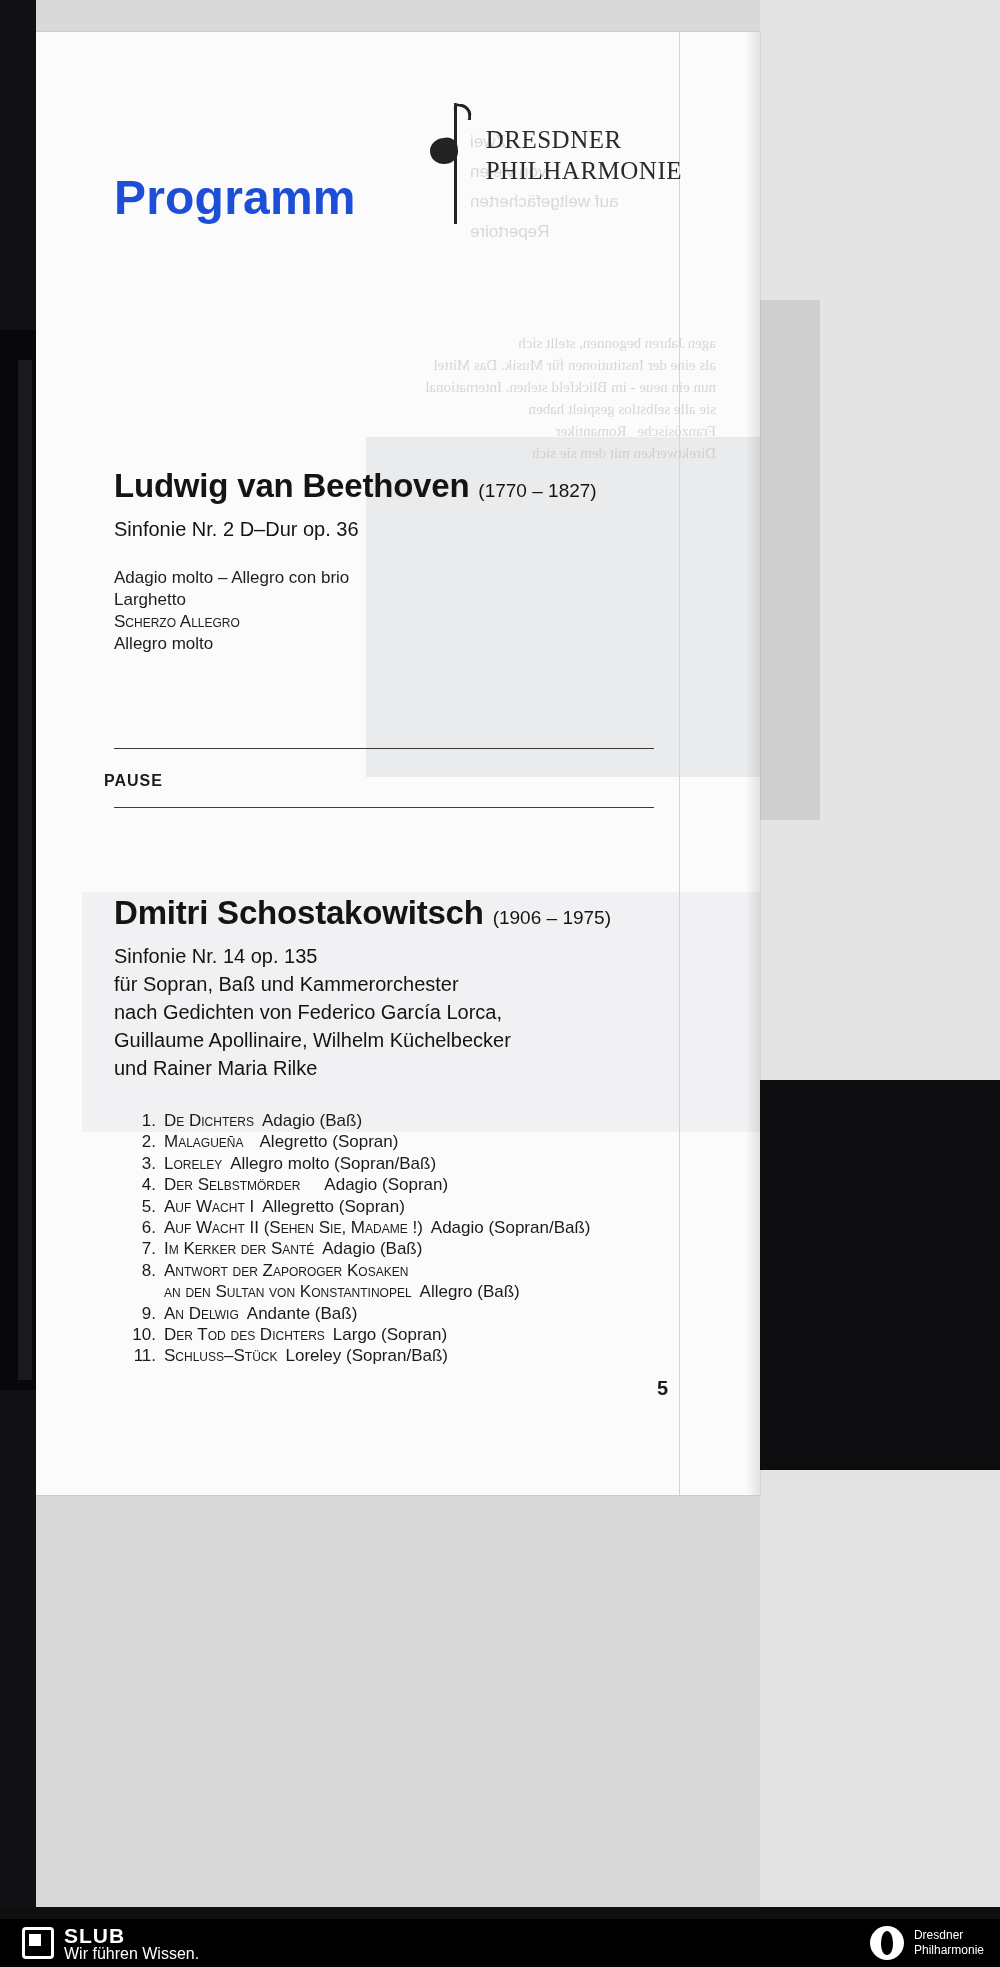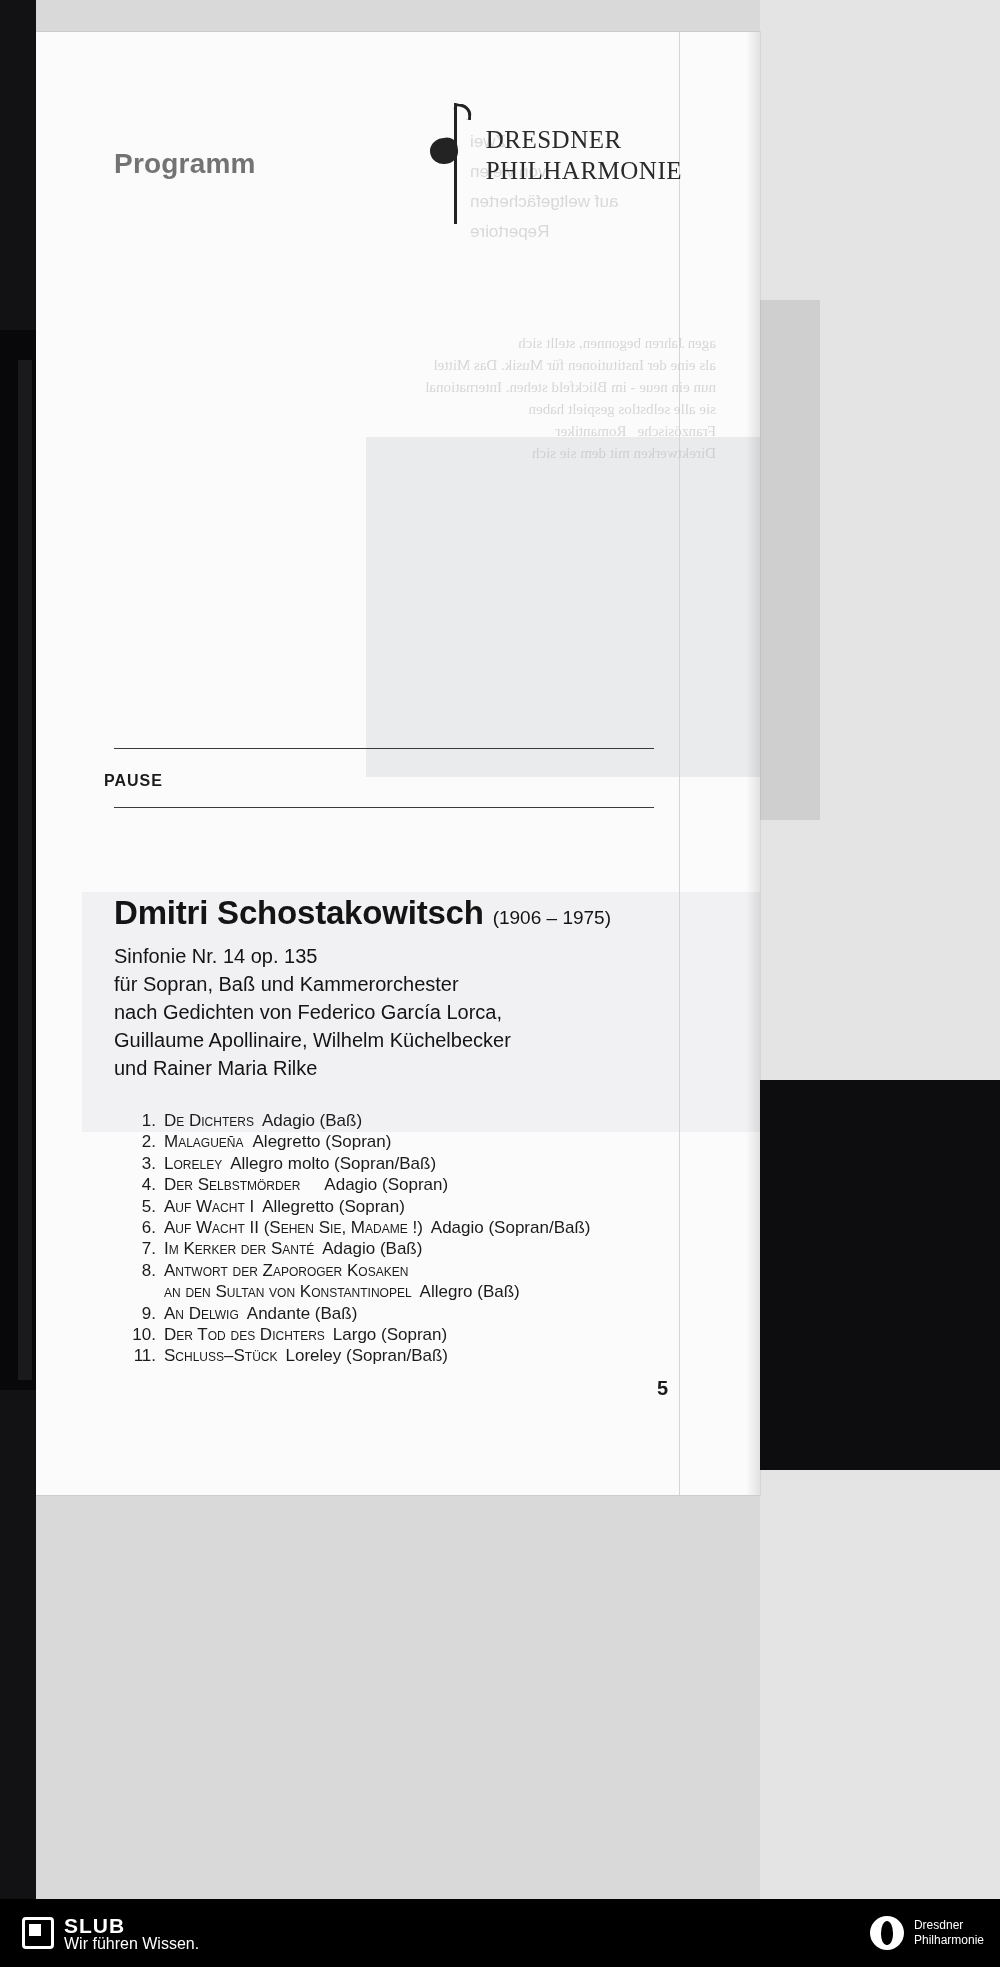--- a/index.html
+++ b/index.html
@@ -111,22 +111,22 @@
   }
   .logo-text{
     font-family:"Liberation Serif", serif;
     font-size:25px;letter-spacing:.5px;color:#2a2a2a;
     line-height:31px;margin-top:22px;
   }
   .logo-text span{display:block;}
 
   
   .programm-title{
-    position:absolute;left:78px;top:116px;
-    font-size:28px;font-weight:bold;color:#737373;letter-spacing:.2px;
+    position:absolute;left:78px;top:138px;
+    font-size:48px;font-weight:bold;color:#1d4ed8;letter-spacing:.2px;
   }
 
   .work{position:absolute;left:78px;}
   .work-composer{
     font-size:33px;font-weight:bold;color:#141414;letter-spacing:-.2px;
   }
   .work-composer .years{
     font-size:19px;font-weight:normal;letter-spacing:0px;
   }
   .work-sub{
@@ -153,21 +153,21 @@
   .num-list .n{width:34px;text-align:right;margin-right:8px;}
   .num-list .cont{margin-left:42px;}
 
   .page-number{
     position:absolute;right:92px;top:1345px;
     font-size:20px;font-weight:bold;color:#1a1a1a;
   }
 
   
   .footer{
-    position:absolute;left:0;bottom:0;width:1000px;height:68px;
+    position:absolute;left:0;bottom:0;width:1000px;height:48px;
     background:#000;color:#fff;display:flex;align-items:center;
   }
   .slub{
     display:flex;align-items:center;margin-left:22px;
   }
   .slub-mark{
     width:26px;height:26px;border:3px solid #fff;border-radius:4px;
     margin-right:10px;position:relative;
   }
   .slub-mark:after{
@@ -227,20 +227,33 @@
       <div class="tail"></div>
     </div>
     <div class="logo-text">
       <span>DRESDNER</span>
       <span>PHILHARMONIE</span>
     </div>
   </div>
 
   <div class="programm-title">Programm</div>
 
+  <div class="work" style="top:435px;">
+    <div class="work-composer">
+      <span>Ludwig van Beethoven</span>
+      <span class="years">(1770 – 1827)</span>
+    </div>
+    <div class="work-sub">Sinfonie Nr. 2 D–Dur op. 36</div>
+    <div class="mv-list">
+      <div>Adagio molto – Allegro con brio</div>
+      <div>Larghetto</div>
+      <div class="sc">Scherzo Allegro</div>
+      <div>Allegro molto</div>
+    </div>
+  </div>
 
   <div class="rule" style="top:716px;"></div>
   <div class="pause" style="top:740px;">PAUSE</div>
   <div class="rule" style="top:775px;"></div>
 
   <div class="work" style="top:862px;">
     <div class="work-composer">
       <span>Dmitri Schostakowitsch</span>
       <span class="years">(1906 – 1975)</span>
     </div>
@@ -255,21 +268,21 @@
 
   <div class="num-list" style="top:1078px;">
     <div class="row">
       <span class="n">1.</span>
       <span class="sc">De Dichters</span>
       <span style="margin-left:8px">Adagio (Baß)</span>
     </div>
     <div class="row">
       <span class="n">2.</span>
       <span class="sc">Malagueña</span>
-      <span style="margin-left:9px">Alegretto (Sopran)</span>
+      <span style="margin-left:16px">Alegretto (Sopran)</span>
     </div>
     <div class="row">
       <span class="n">3.</span>
       <span class="sc">Loreley</span>
       <span style="margin-left:8px">Allegro molto (Sopran/Baß)</span>
     </div>
     <div class="row">
       <span class="n">4.</span>
       <span class="sc">Der Selbstmörder</span>
       <span style="margin-left:24px">Adagio (Sopran)</span>

